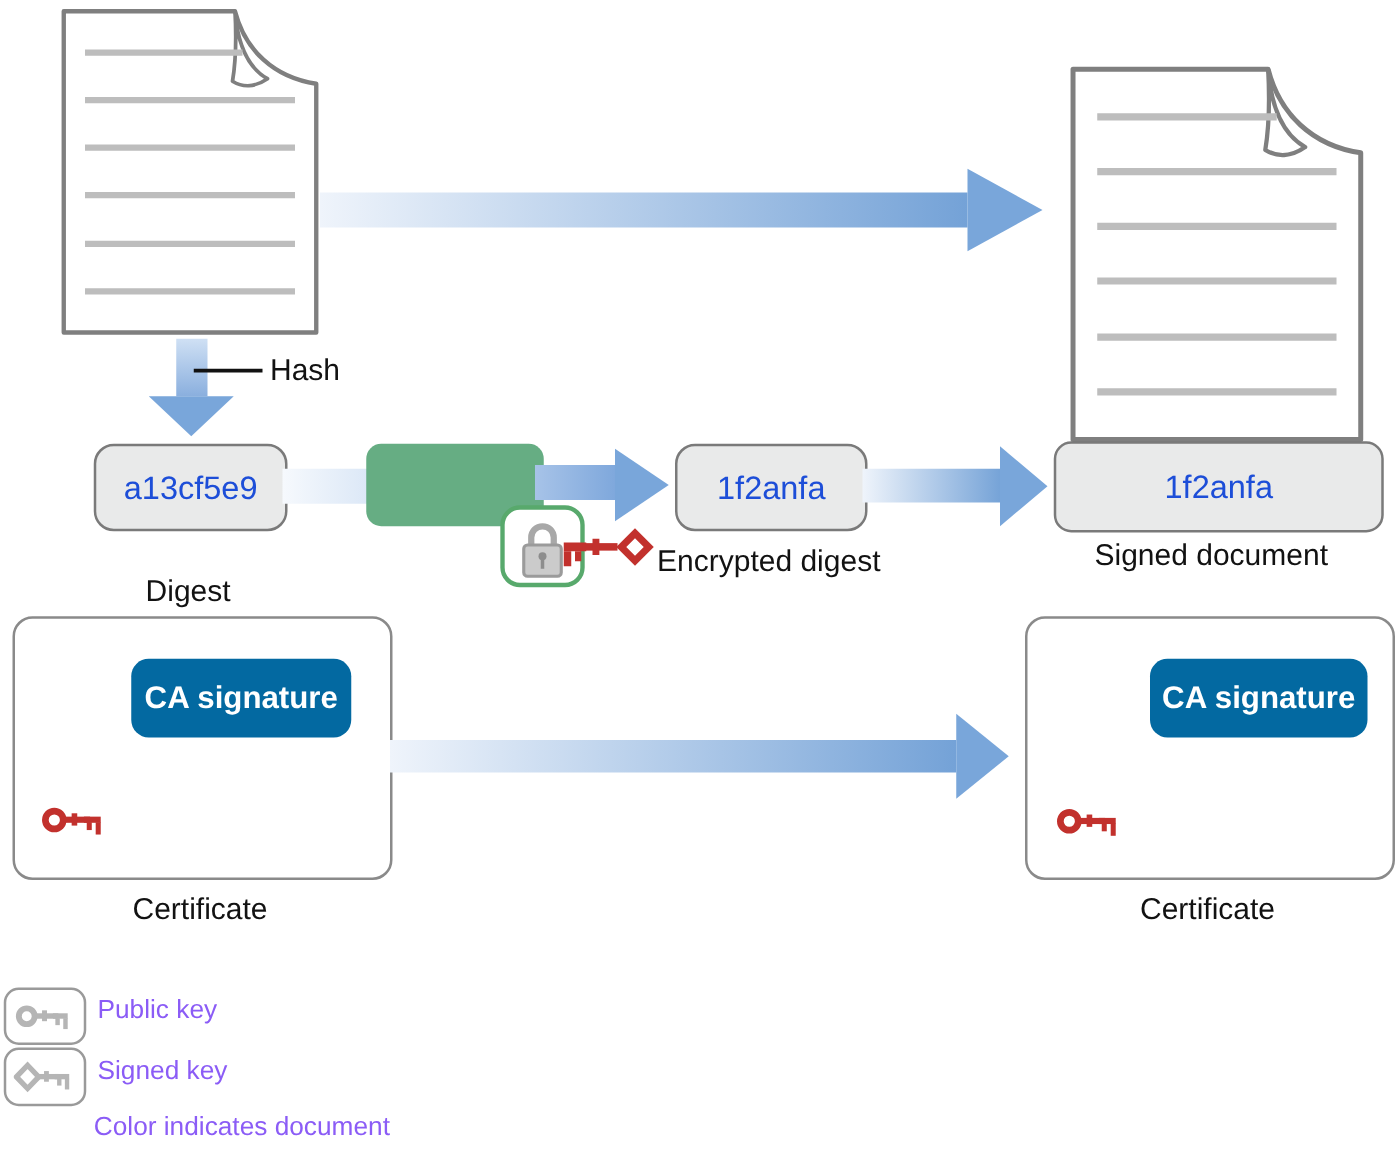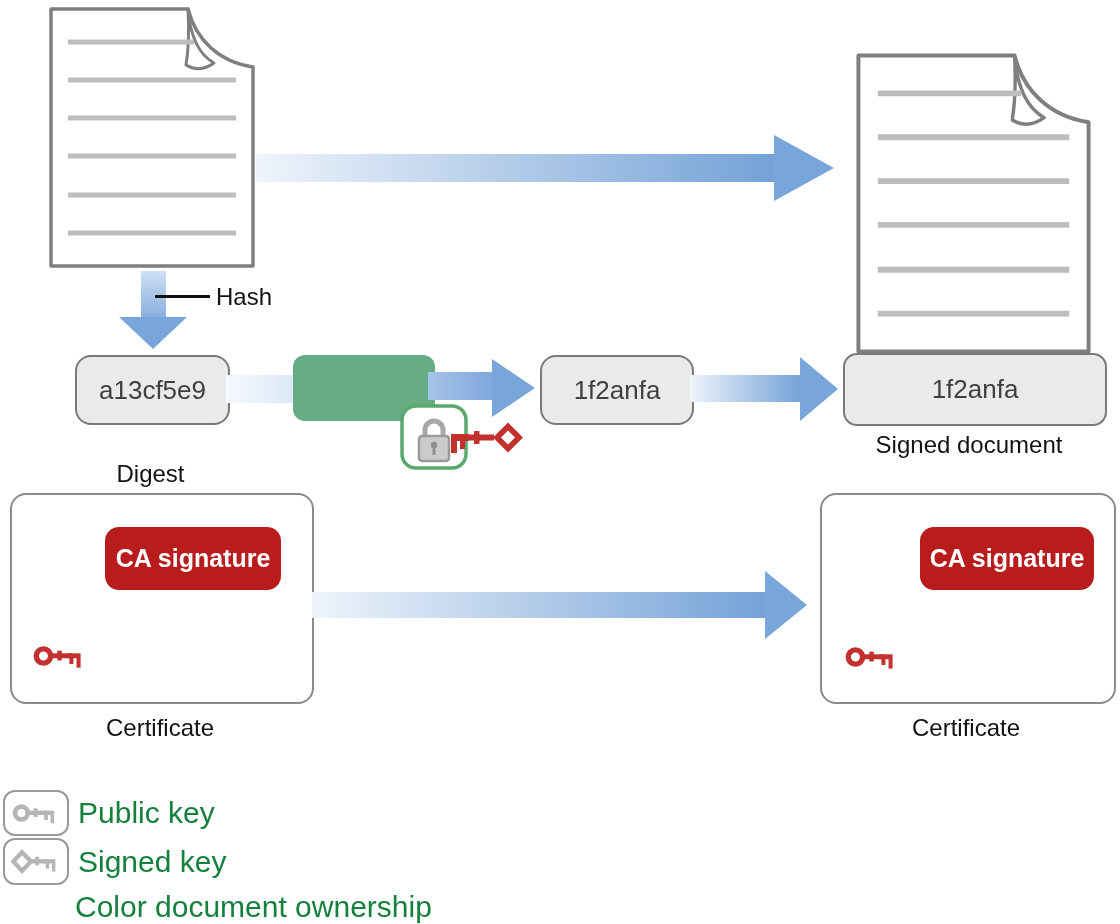--- a/index.html
+++ b/index.html
@@ -8,38 +8,38 @@
 
   .abs{position:absolute;}
 
   
   .doc-svg .page{fill:#ffffff;stroke:#7f7f7f;stroke-width:3.5;stroke-linejoin:round;}
   .doc-svg .flap{fill:#ffffff;stroke:#7f7f7f;stroke-width:3;stroke-linejoin:round;}
   .doc-svg line{stroke:#bdbdbd;stroke-width:5;}
 
   
   .chip{position:absolute;background:#e9eaea;border:2px solid #7a7a7a;border-radius:16px;
-        display:flex;align-items:center;justify-content:center;font-size:26px;color:#404040;}
+        display:flex;align-items:center;justify-content:center;font-size:26px;color:#1d4ed8;}
 
   
   .lbl{position:absolute;font-size:24px;color:#121212;text-align:center;white-space:nowrap;}
 
   
   .arrow-body{position:absolute;}
   .arrow-head{position:absolute;width:0;height:0;}
 
   .green-box{position:absolute;background:#66ad83;border-radius:12px;}
 
   .cert{position:absolute;background:#ffffff;border:2px solid #8a8a8a;border-radius:16px;}
-  .ca-badge{position:absolute;background:#b91c1c;border-radius:14px;color:#ffffff;
+  .ca-badge{position:absolute;background:#0369a1;border-radius:14px;color:#ffffff;
             font-size:25px;font-weight:bold;display:flex;align-items:center;justify-content:center;}
 
   .legend-chip{position:absolute;background:#ffffff;border:2px solid #9a9a9a;border-radius:12px;
                display:flex;align-items:center;justify-content:center;}
-  .legend-lbl{position:absolute;font-size:30px;color:#15803d;white-space:nowrap;}
+  .legend-lbl{position:absolute;font-size:21px;color:#8b5cf6;white-space:nowrap;}
   .hash-line{position:absolute;background:#111;height:3px;}
 </style>
 </head>
 <body>
 
 <div class="canvas">
 
   <svg class="abs doc-svg" style="left:48px;top:6px;" width="208" height="263" viewBox="0 0 208 263" preserveAspectRatio="none">
     <path class="page" d="M3 3 H140 C148 34 171 56 205 61 V260 H3 Z"></path>
     <path class="flap" d="M140 3 C142 28 150 48 166 57 C156 64 146 64 138 59 C141 41 141 21 140 3 Z"></path>
@@ -102,20 +102,21 @@
       <rect x="68" y="34.5" width="28" height="6"></rect>
       <rect x="76" y="31" width="5.5" height="13"></rect>
       <path fill-rule="evenodd" d="M95 37.5 L110 22.5 L125 37.5 L110 52.5 Z
                                    M110 30.5 L117 37.5 L110 44.5 L103 37.5 Z"></path>
     </g>
   </svg>
 
   <div class="chip" style="left:540px;top:355px;width:150px;height:66px;">
     <span>1f2anfa</span>
   </div>
+  <div class="lbl" style="left:525px;top:436px;width:180px;">Encrypted digest</div>
 
   <div>
     <div class="arrow-body" style="left:690px;top:375px;width:112px;height:27px;
          background:linear-gradient(to right,#eff4fb,#74a2d7);"></div>
     <div class="arrow-head" style="left:800px;top:357px;
          border-top:32px solid transparent;border-bottom:32px solid transparent;
          border-left:38px solid #79a6da;"></div>
   </div>
 
   <svg class="abs doc-svg" style="left:855px;top:52px;" width="237" height="303" viewBox="0 0 208 263" preserveAspectRatio="none">
@@ -194,15 +195,15 @@
         <rect x="24" y="17" width="22" height="5.5"></rect>
         <rect x="31" y="14" width="5" height="11"></rect>
         <rect x="42" y="17" width="15" height="5.5"></rect>
         <rect x="44.5" y="22" width="4.5" height="7"></rect>
         <rect x="52.5" y="22" width="4.5" height="11"></rect>
       </g>
     </svg>
   </div>
   <div class="legend-lbl" style="left:78px;top:845px;">Signed key</div>
 
-  <div class="legend-lbl" style="left:75px;top:890px;">Color document ownership</div>
+  <div class="legend-lbl" style="left:75px;top:890px;">Color indicates document</div>
 
 </div>
 
 </body></html>

